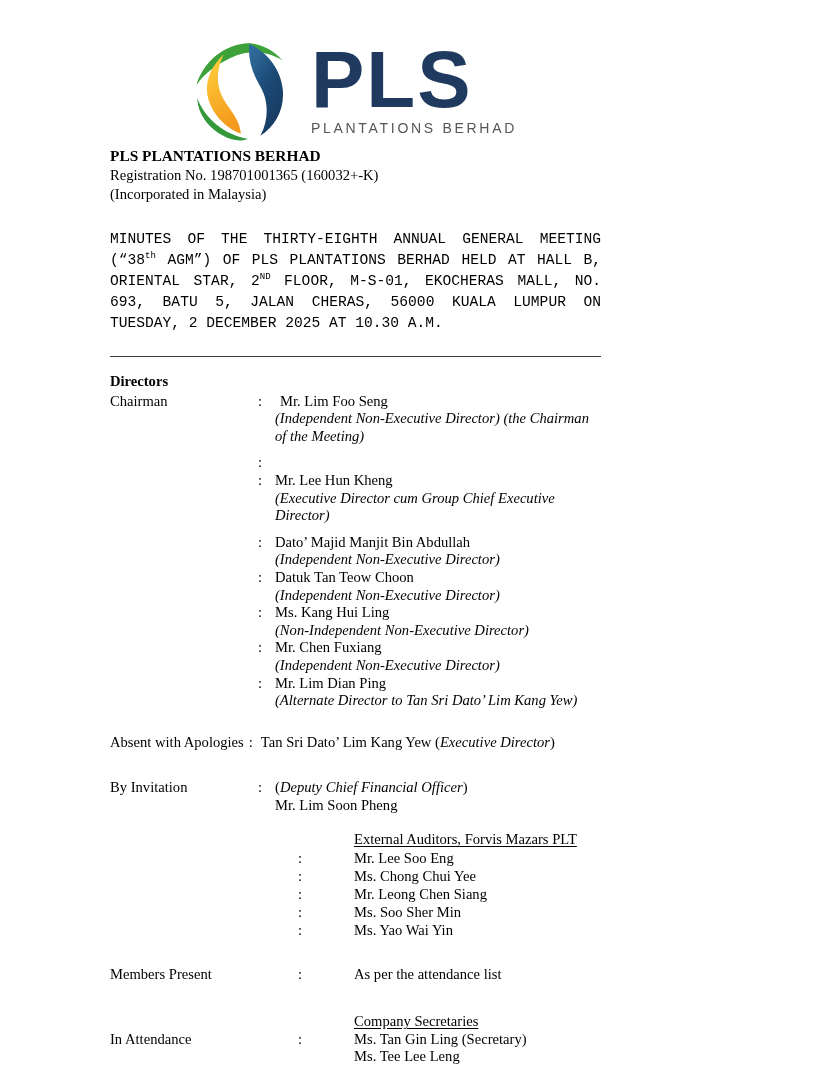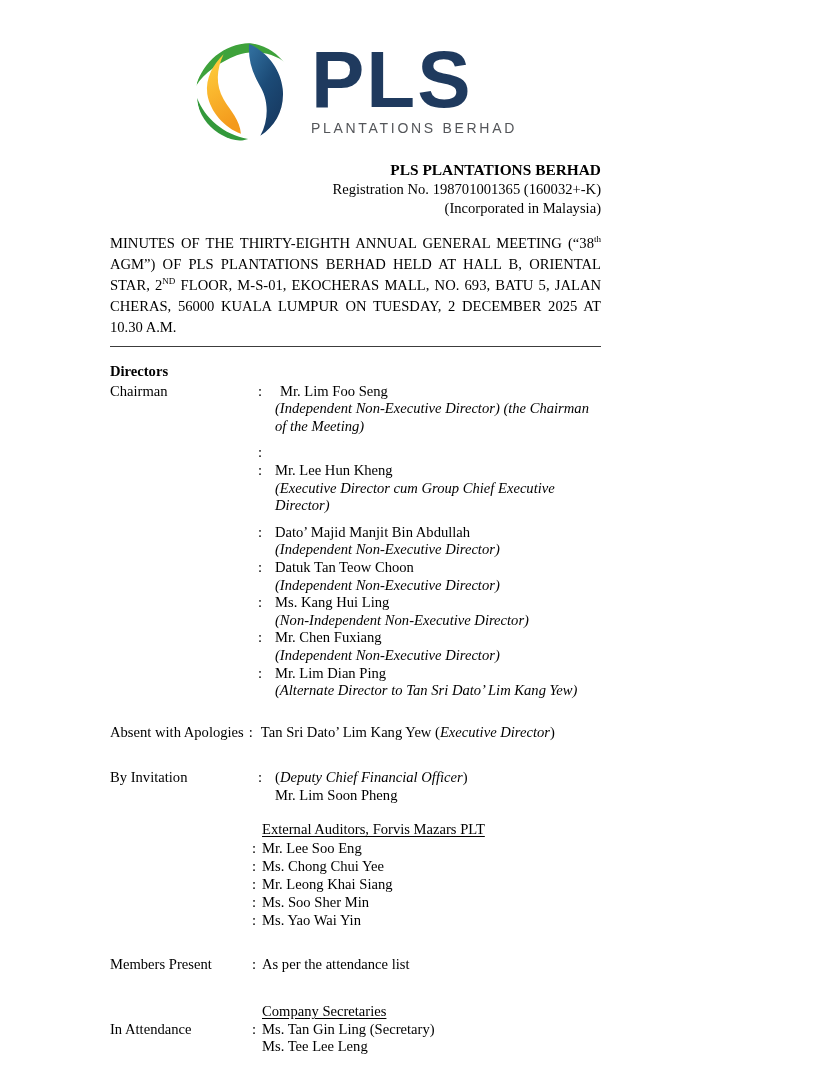--- a/index.html
+++ b/index.html
@@ -18,37 +18,37 @@
   .wordmark{
     font-family:"Liberation Sans", sans-serif;font-weight:700;
     font-size:80px;line-height:62px;letter-spacing:2px;color:#1F3A5E;
   }
   .tagline{
     font-family:"Liberation Sans", sans-serif;font-size:14px;font-weight:500;
     letter-spacing:2.7px;color:#54565A;margin-top:9px;white-space:nowrap;
   }
 
   
-  .company-block{text-align:right;margin-top:16px;}
+  .company-block{text-align:left;margin-top:2px;}
   .company-name{font-weight:bold;font-size:15.4px;line-height:20px;}
   .company-reg,.company-inc{font-size:14.6px;line-height:19px;}
 
   
   .title-para{
-    margin-top:15px;text-align:justify;line-height:21px;
-    padding-bottom:8px;border-bottom:1.6px solid #3c3c3c;
+    margin-top:25px;text-align:justify;line-height:21px;
+    padding-bottom:22px;border-bottom:1.6px solid #3c3c3c;font-family:Liberation Mono, monospace;
   }
   .title-para sup{font-size:0.62em;line-height:0;vertical-align:super;}
 
   
   .sec-heading{font-weight:bold;margin-top:12px;line-height:18px;}
   .rows{margin-top:3px;}
   .entry,.a-row{display:grid;line-height:17.6px;}
   .g-dir{grid-template-columns:148px 17px 1fr;}
-  .g-att{grid-template-columns:142px 10px 1fr;}
+  .g-att{grid-template-columns:142px 10px 1fr;gap:46px;}
   .gap{margin-top:9px;}
   .lbl,.col{white-space:nowrap;}
   .val{display:block;}
   .name,.role{display:block;}
   .role{font-style:italic;}
   .indent1{padding-left:5px;}
   .u{text-decoration:underline;text-underline-offset:2px;}
 
   .absent-row{margin:24px 0 0 0;line-height:17.6px;}
   .abs-colon{margin:0 8px 0 5px;}
@@ -199,21 +199,21 @@
     <span class="val">Mr. Lee Soo Eng</span>
   </div>
   <div class="a-row g-att aud-item">
     <span class="lbl"></span>
     <span class="col">:</span>
     <span class="val">Ms. Chong Chui Yee</span>
   </div>
   <div class="a-row g-att aud-item">
     <span class="lbl"></span>
     <span class="col">:</span>
-    <span class="val">Mr. Leong Khai Siang</span>
+    <span class="val">Mr. Leong Chen Siang</span>
   </div>
   <div class="a-row g-att aud-item">
     <span class="lbl"></span>
     <span class="col">:</span>
     <span class="val">Ms. Soo Sher Min</span>
   </div>
   <div class="a-row g-att aud-item">
     <span class="lbl"></span>
     <span class="col">:</span>
     <span class="val">Ms. Yao Wai Yin</span>

